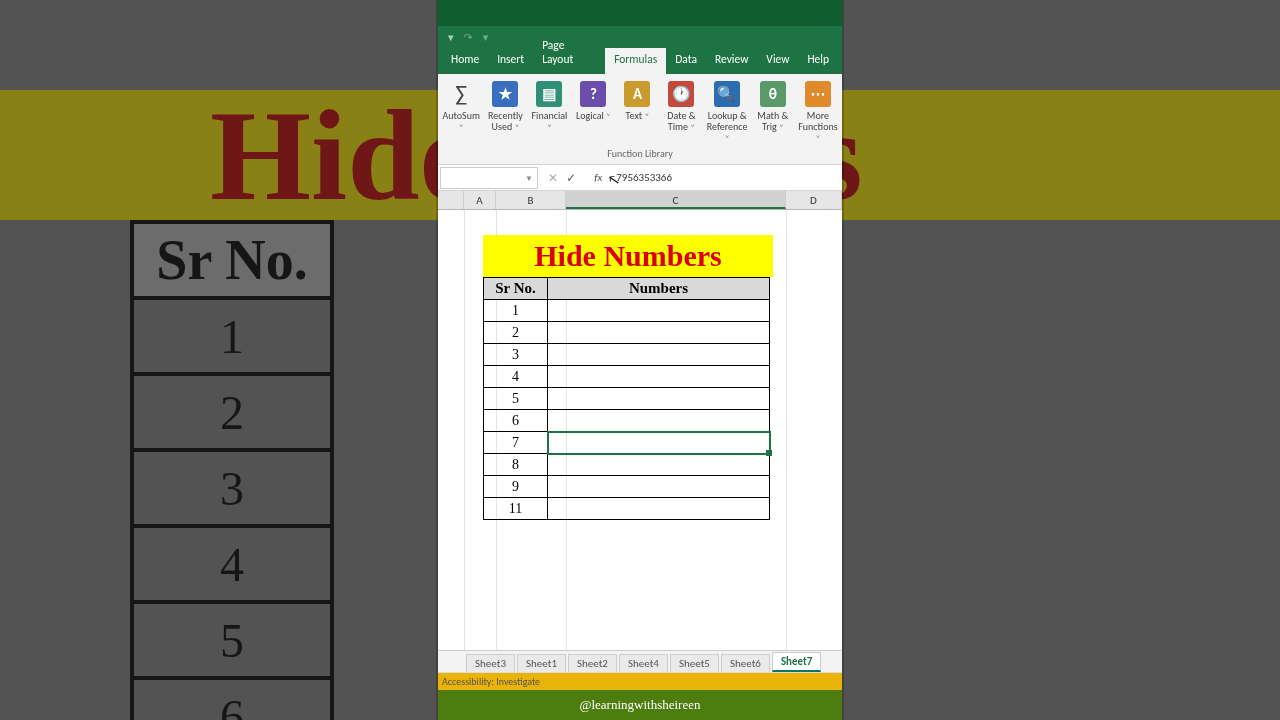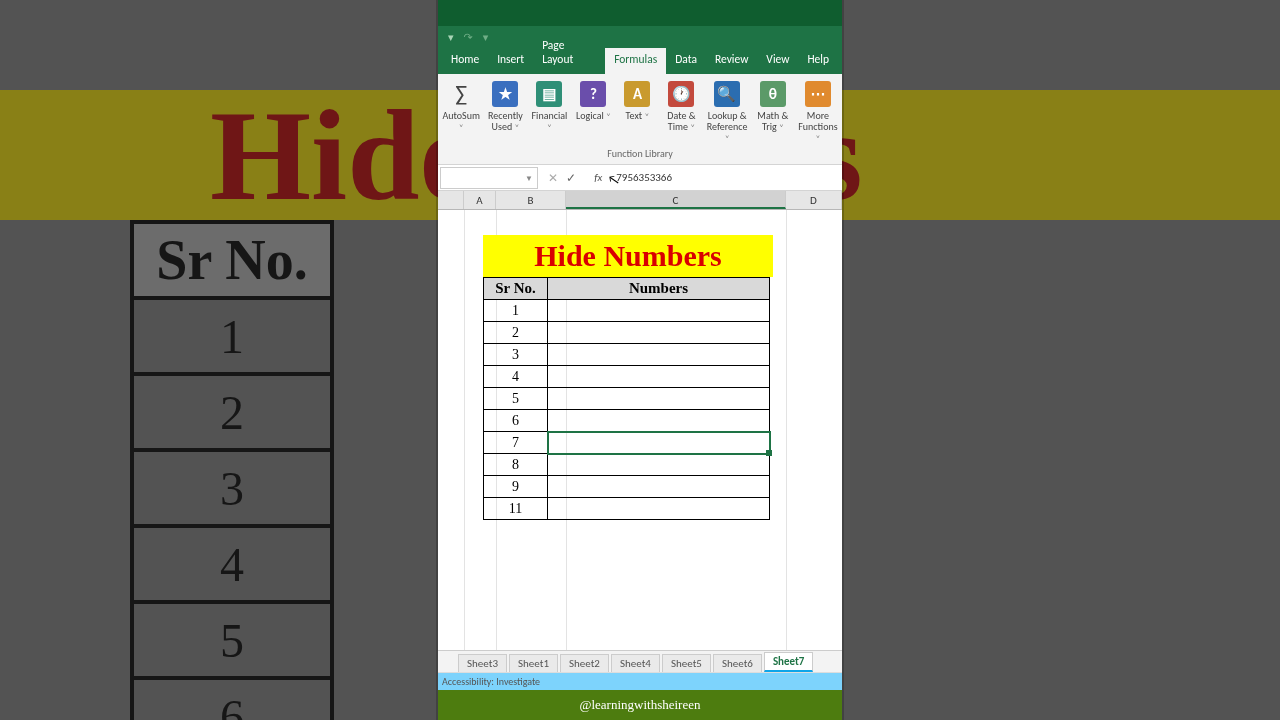--- a/index.html
+++ b/index.html
@@ -294,41 +294,41 @@
   }
 
   
   .sheetbar {
     height: 22px;
     background: #f3f3f3;
     border-top: 1px solid #ccc;
     display: flex;
     align-items: flex-end;
     gap: 2px;
-    padding-left: 20px;
+    padding-left: 28px;
     font-size: 11px;
   }
   .sheet-tab {
     background: #eaeaea;
     border: 1px solid #ccc;
     border-bottom: none;
     padding: 2px 8px;
     color: #555;
     cursor: pointer;
   }
   .sheet-tab.active {
     background: #fff;
     color: #1e7345;
     font-weight: 600;
-    border-bottom: 2px solid #0ea5e9;
+    border-bottom: 2px solid #0f766e;
   }
 
   .statusbar {
     height: 18px;
-    background: #7dd3fc;
+    background: #eab308;
     border-top: 1px solid #ddd;
     font-size: 10px;
     color: #555;
     padding-left: 4px;
     line-height: 18px;
   }
 
   .credit {
     height: 30px;
     background: #4d7c0f;

